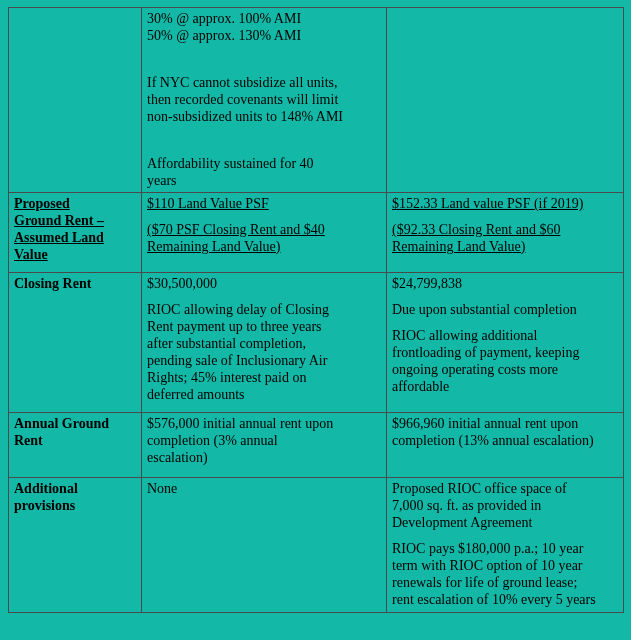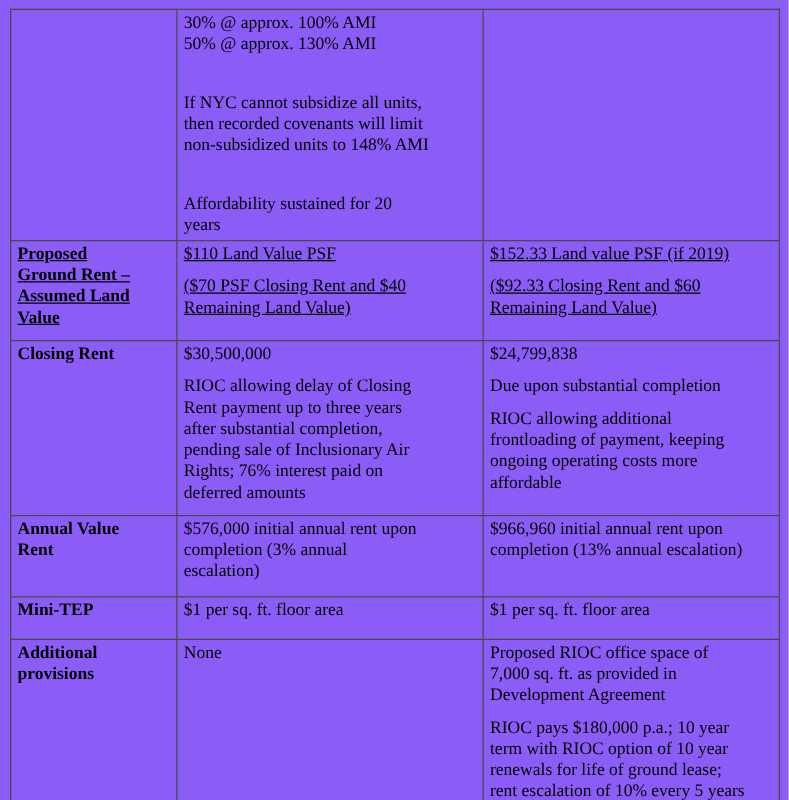--- a/index.html
+++ b/index.html
@@ -8,21 +8,21 @@
     background: #ffffff;
     width: 631px;
     height: 640px;
     overflow: hidden;
     font-family: "Liberation Serif", serif;
   }
   .page {
     position: relative;
     width: 631px;
     height: 640px;
-    background: #8b5cf6;
+    background: #14b8a6;
   }
   table.doc-table {
     position: absolute;
     left: 8px;
     top: 7px;
     width: 615px;
     border-collapse: collapse;
     table-layout: fixed;
   }
   table.doc-table td {
@@ -59,21 +59,21 @@
     <tbody>
 
       <tr style="height:171px;">
         <td class="label-cell"></td>
         <td class="gap-lg">
           <div class="para">30% @ approx. 100% AMI
 50% @ approx. 130% AMI</div>
           <div class="para">If NYC cannot subsidize all units,
 then recorded covenants will limit
 non-subsidized units to 148% AMI</div>
-          <div class="para">Affordability sustained for 20
+          <div class="para">Affordability sustained for 40
 years</div>
         </td>
         <td></td>
       </tr>
 
       <tr style="height:80px;text-decoration:underline;">
         <td class="label-cell">
           <div class="para">Proposed
 Ground Rent –
 Assumed Land
@@ -94,60 +94,49 @@
       <tr style="height:140px;">
         <td class="label-cell">
           <div class="para">Closing Rent</div>
         </td>
         <td>
           <div class="para">$30,500,000</div>
           <div class="para">RIOC allowing delay of Closing
 Rent payment up to three years
 after substantial completion,
 pending sale of Inclusionary Air
-Rights; 76% interest paid on
+Rights; 45% interest paid on
 deferred amounts</div>
         </td>
         <td>
           <div class="para">$24,799,838</div>
           <div class="para">Due upon substantial completion</div>
           <div class="para">RIOC allowing additional
 frontloading of payment, keeping
 ongoing operating costs more
 affordable</div>
         </td>
       </tr>
 
       <tr style="height:65px;">
         <td class="label-cell">
-          <div class="para">Annual Value
+          <div class="para">Annual Ground
 Rent</div>
         </td>
         <td>
           <div class="para">$576,000 initial annual rent upon
 completion (3% annual
 escalation)</div>
         </td>
         <td>
           <div class="para">$966,960 initial annual rent upon
 completion (13% annual escalation)</div>
         </td>
       </tr>
 
-      <tr style="height:34px;">
-        <td class="label-cell">
-          <div class="para">Mini-TEP</div>
-        </td>
-        <td>
-          <div class="para">$1 per sq. ft. floor area</div>
-        </td>
-        <td>
-          <div class="para">$1 per sq. ft. floor area</div>
-        </td>
-      </tr>
 
       <tr style="height:135px;">
         <td class="label-cell">
           <div class="para">Additional
 provisions</div>
         </td>
         <td>
           <div class="para">None</div>
         </td>
         <td>

